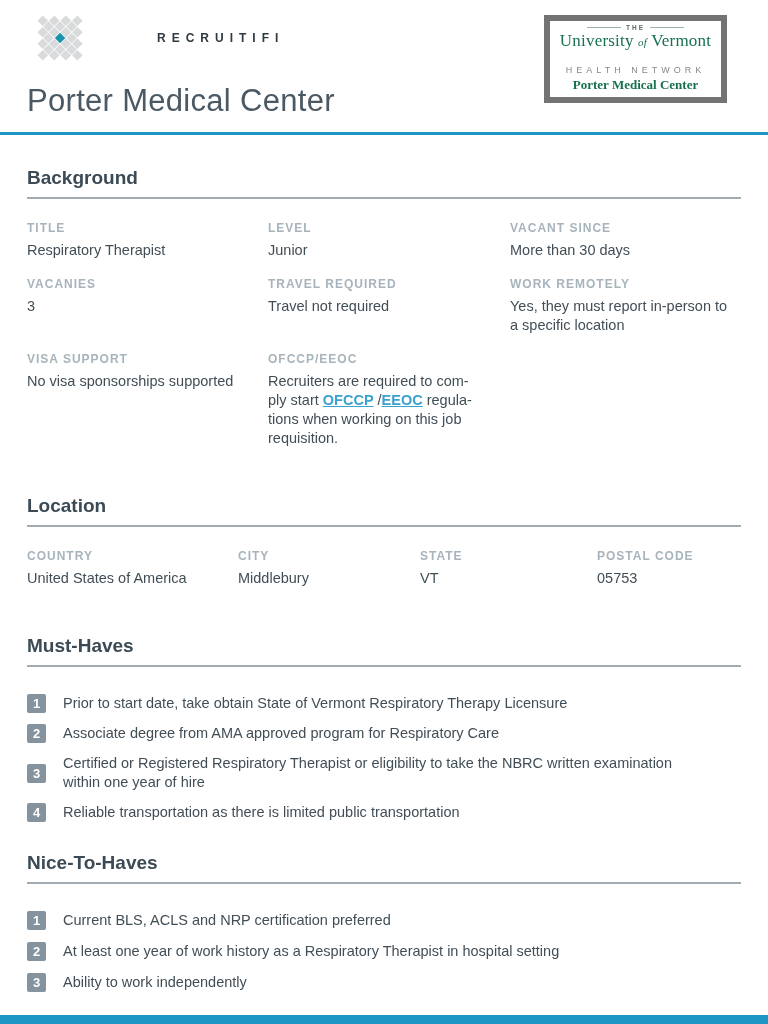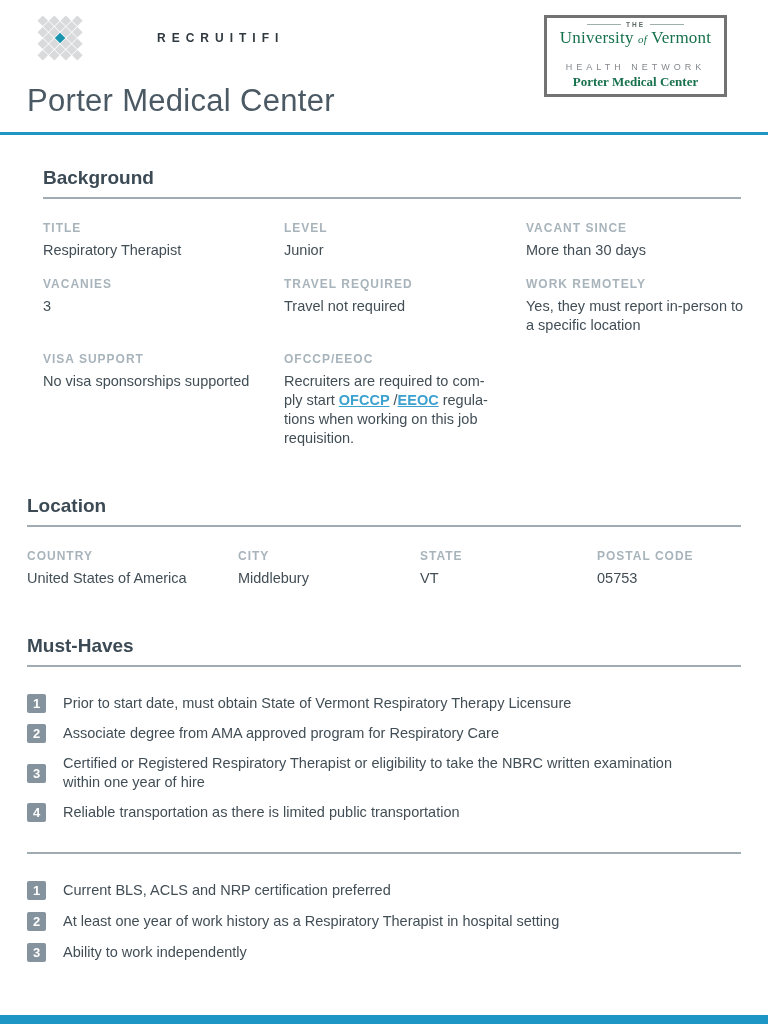--- a/index.html
+++ b/index.html
@@ -7,39 +7,39 @@
   body {
     font-family:"Liberation Sans", sans-serif;
     background:#ffffff; color:#424e56; position:relative; overflow:hidden;
   }
   
   .header { position:relative; height:70px; }
   .rf-brand { position:absolute; left:33px; top:13px; display:flex; align-items:center; }
   .rf-mark { width:58px; height:50px; }
   .rf-word { margin-left:24px; font-size:12px; font-weight:700; letter-spacing:6px; color:#2f393f;padding-left:42px; }
   .uvm { position:absolute; right:41px; top:15px; width:183px; padding:3px 6px 4px;
-         border:3px solid #737373; text-align:center; background:#fff; }
+         border:6px solid #737373; text-align:center; background:#fff; }
   .uvm-the { display:flex; align-items:center; justify-content:center; gap:5px;
              color:#5d6a63; font-size:6.5px; letter-spacing:2px; font-weight:700; }
   .uvm-the .rule { flex:0 0 34px; border-top:1px solid #9fb0a7; height:0; }
   .uvm-univ { font-family:"Liberation Serif", serif; font-size:17px; color:#17714d;
               letter-spacing:0.2px; line-height:17px; margin-top:1px; }
   .uvm-univ em { font-size:11px; font-family:"Liberation Serif", serif; }
   .uvm-network { font-size:9px; letter-spacing:4px; color:#84898d; margin-top:14px; }
   .uvm-pmc { font-family:"Liberation Serif", serif; font-weight:700; font-size:13px;
              color:#17714d; margin-top:2px; }
   
   h1 { margin:13px 27px 13px; font-size:31px; font-weight:400; color:#4a5963; letter-spacing:0.3px; }
   .accent-rule { height:3px; background:#1d95c5; width:100%; }
   
   main { padding:0 27px; }
   h2 { font-size:19px; font-weight:700; color:#3b4a54; margin-bottom:8px; }
   .sec-rule { border-top:2px solid #a1acb2; }
   .sec { margin-top:30px; }
-  .sec:first-child { margin-top:32px;margin-left:16px; }
+  .sec:first-child { margin-top:32px; }
   .fields { margin-top:22px; }
   .grid3 { display:grid; grid-template-columns:241px 242px 1fr; }
   .grid4 { display:grid; grid-template-columns:211px 182px 177px 1fr; }
   .cell { margin-bottom:17px; }
   .flabel { font-size:12px; font-weight:700; letter-spacing:1px; color:#a8b4bb; margin-bottom:6px; }
   .fvalue { font-size:14.5px; color:#424e56; line-height:19px; }
   .nowrap { white-space:nowrap; }
   .link { color:#3ba1cf; text-decoration:underline; cursor:pointer;font-weight:bold; }
   
   .items { margin-top:27px; }
@@ -176,21 +176,21 @@
     </div>
   </section>
 
   <section class="sec">
     <h2>Must-Haves</h2>
     <div class="sec-rule"></div>
     <div class="items">
       <div class="item">
         <span class="badge">1</span>
         <div class="li-text">
-          <div>Prior to start date, must obtain State of Vermont Respiratory Therapy Licensure</div>
+          <div>Prior to start date, take obtain State of Vermont Respiratory Therapy Licensure</div>
           <div></div>
         </div>
       </div>
       <div class="item">
         <span class="badge">2</span>
         <div class="li-text">
           <div>Associate degree from AMA approved program for Respiratory Care</div>
           <div></div>
         </div>
       </div>
@@ -205,20 +205,21 @@
         <span class="badge">4</span>
         <div class="li-text">
           <div>Reliable transportation as there is limited public transportation</div>
           <div></div>
         </div>
       </div>
     </div>
   </section>
 
   <section class="sec">
+    <h2>Nice-To-Haves</h2>
     <div class="sec-rule"></div>
     <div class="items nth">
       <div class="item">
         <span class="badge">1</span>
         <div class="li-text">
           <div>Current BLS, ACLS and NRP certification preferred</div>
         </div>
       </div>
       <div class="item">
         <span class="badge">2</span>

